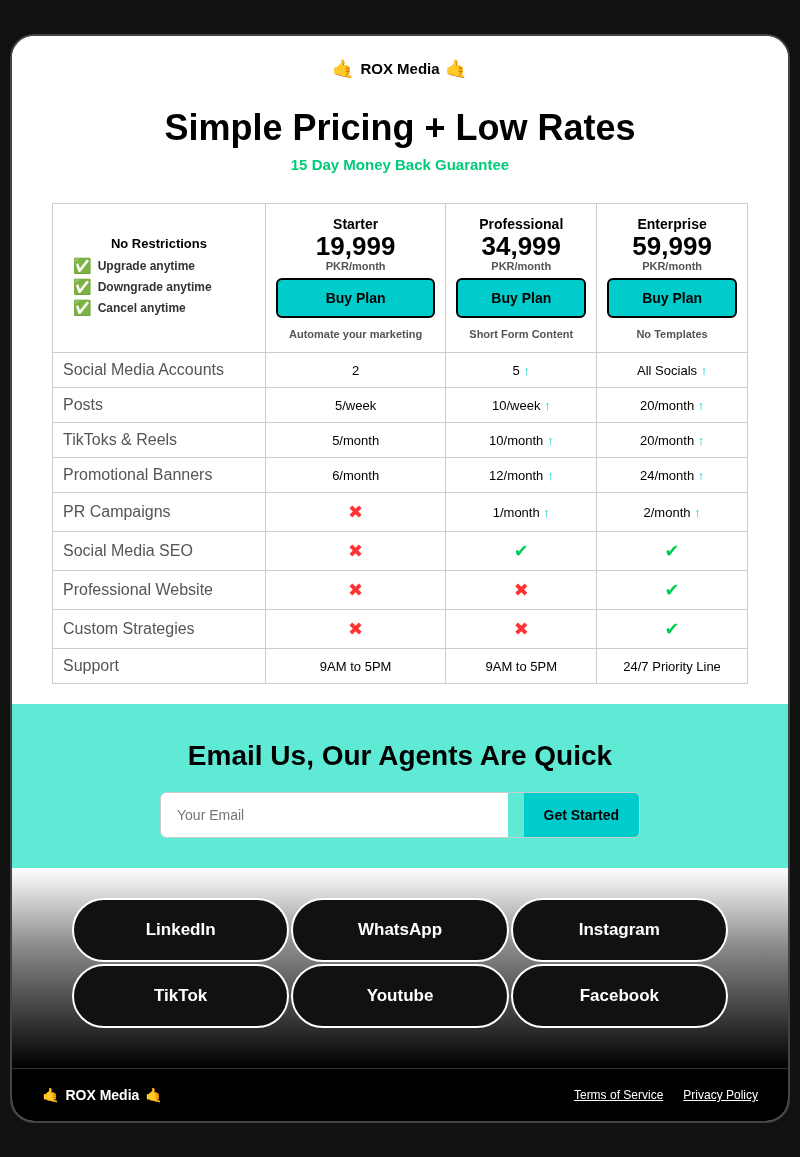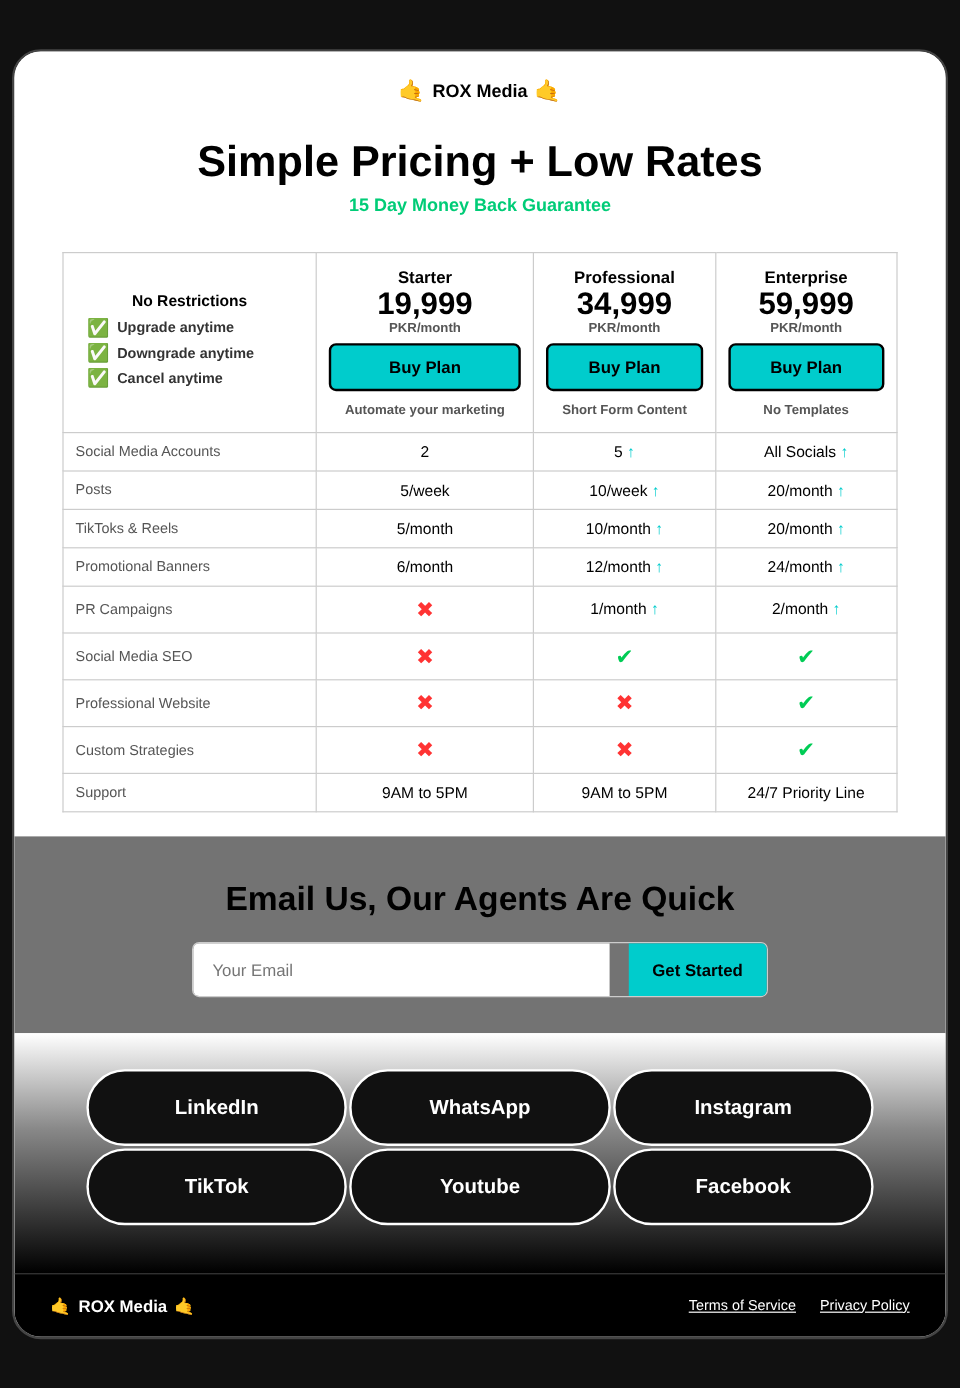--- a/index.html
+++ b/index.html
@@ -65,21 +65,21 @@
     }
     .pricing-table th, .pricing-table td {
       border: 1px solid #ccc;
       padding: 8px 10px;
       text-align: center;
       vertical-align: middle;
     }
     .pricing-table td:first-child {
       text-align: left;
       color: #555;
-      font-size: 12px;
+      font-size: 16px;
     }
     .no-restrictions-cell {
       padding: 10px !important;
     }
     .no-restrictions-cell .title {
       font-weight: 700;
       color: #000;
       font-size: 13px;
       margin-bottom: 6px;
     }
@@ -106,21 +106,21 @@
       cursor: pointer;
       width: 100%;
       margin: 6px 0;
     }
     .plan-desc { font-size: 11px; color: #555; margin-top: 4px; }
     .header-cell { padding: 12px 10px !important; }
     
     .email-section {
       text-align: center;
       padding: 36px 40px 30px;
-      background: #737373;
+      background: #5eead4;
     }
     .email-section h2 {
       font-size: 28px;
       font-weight: 900;
       color: #000;
       margin-bottom: 20px;
     }
     .email-form {
       display: flex;
       justify-content: space-between;

